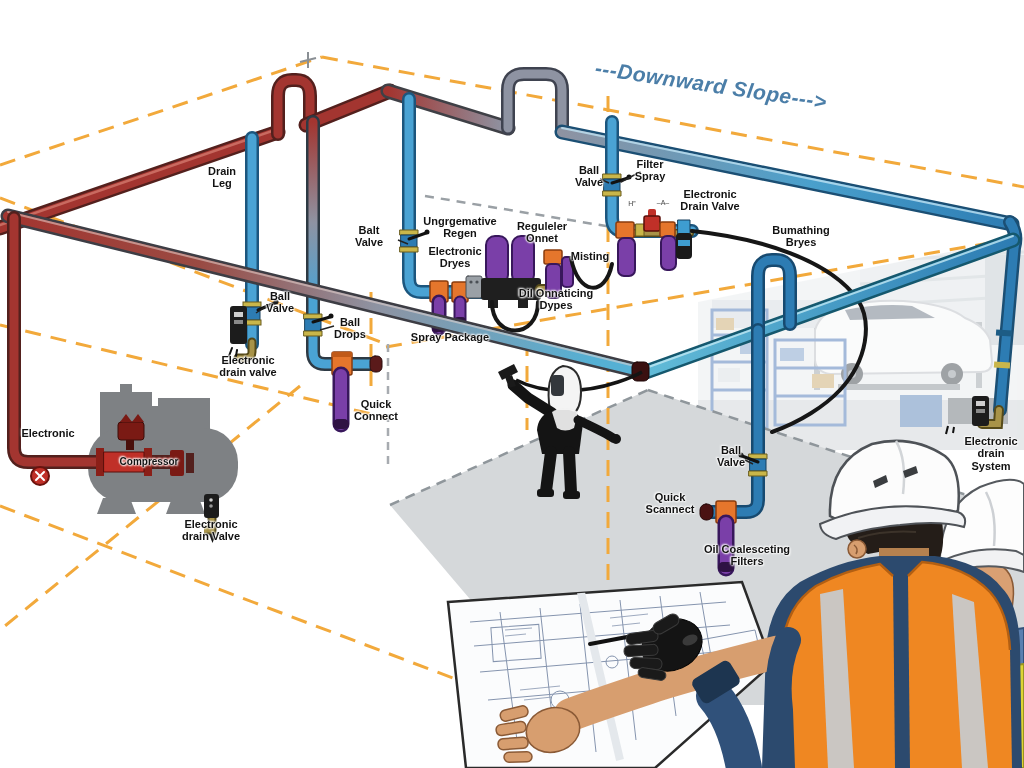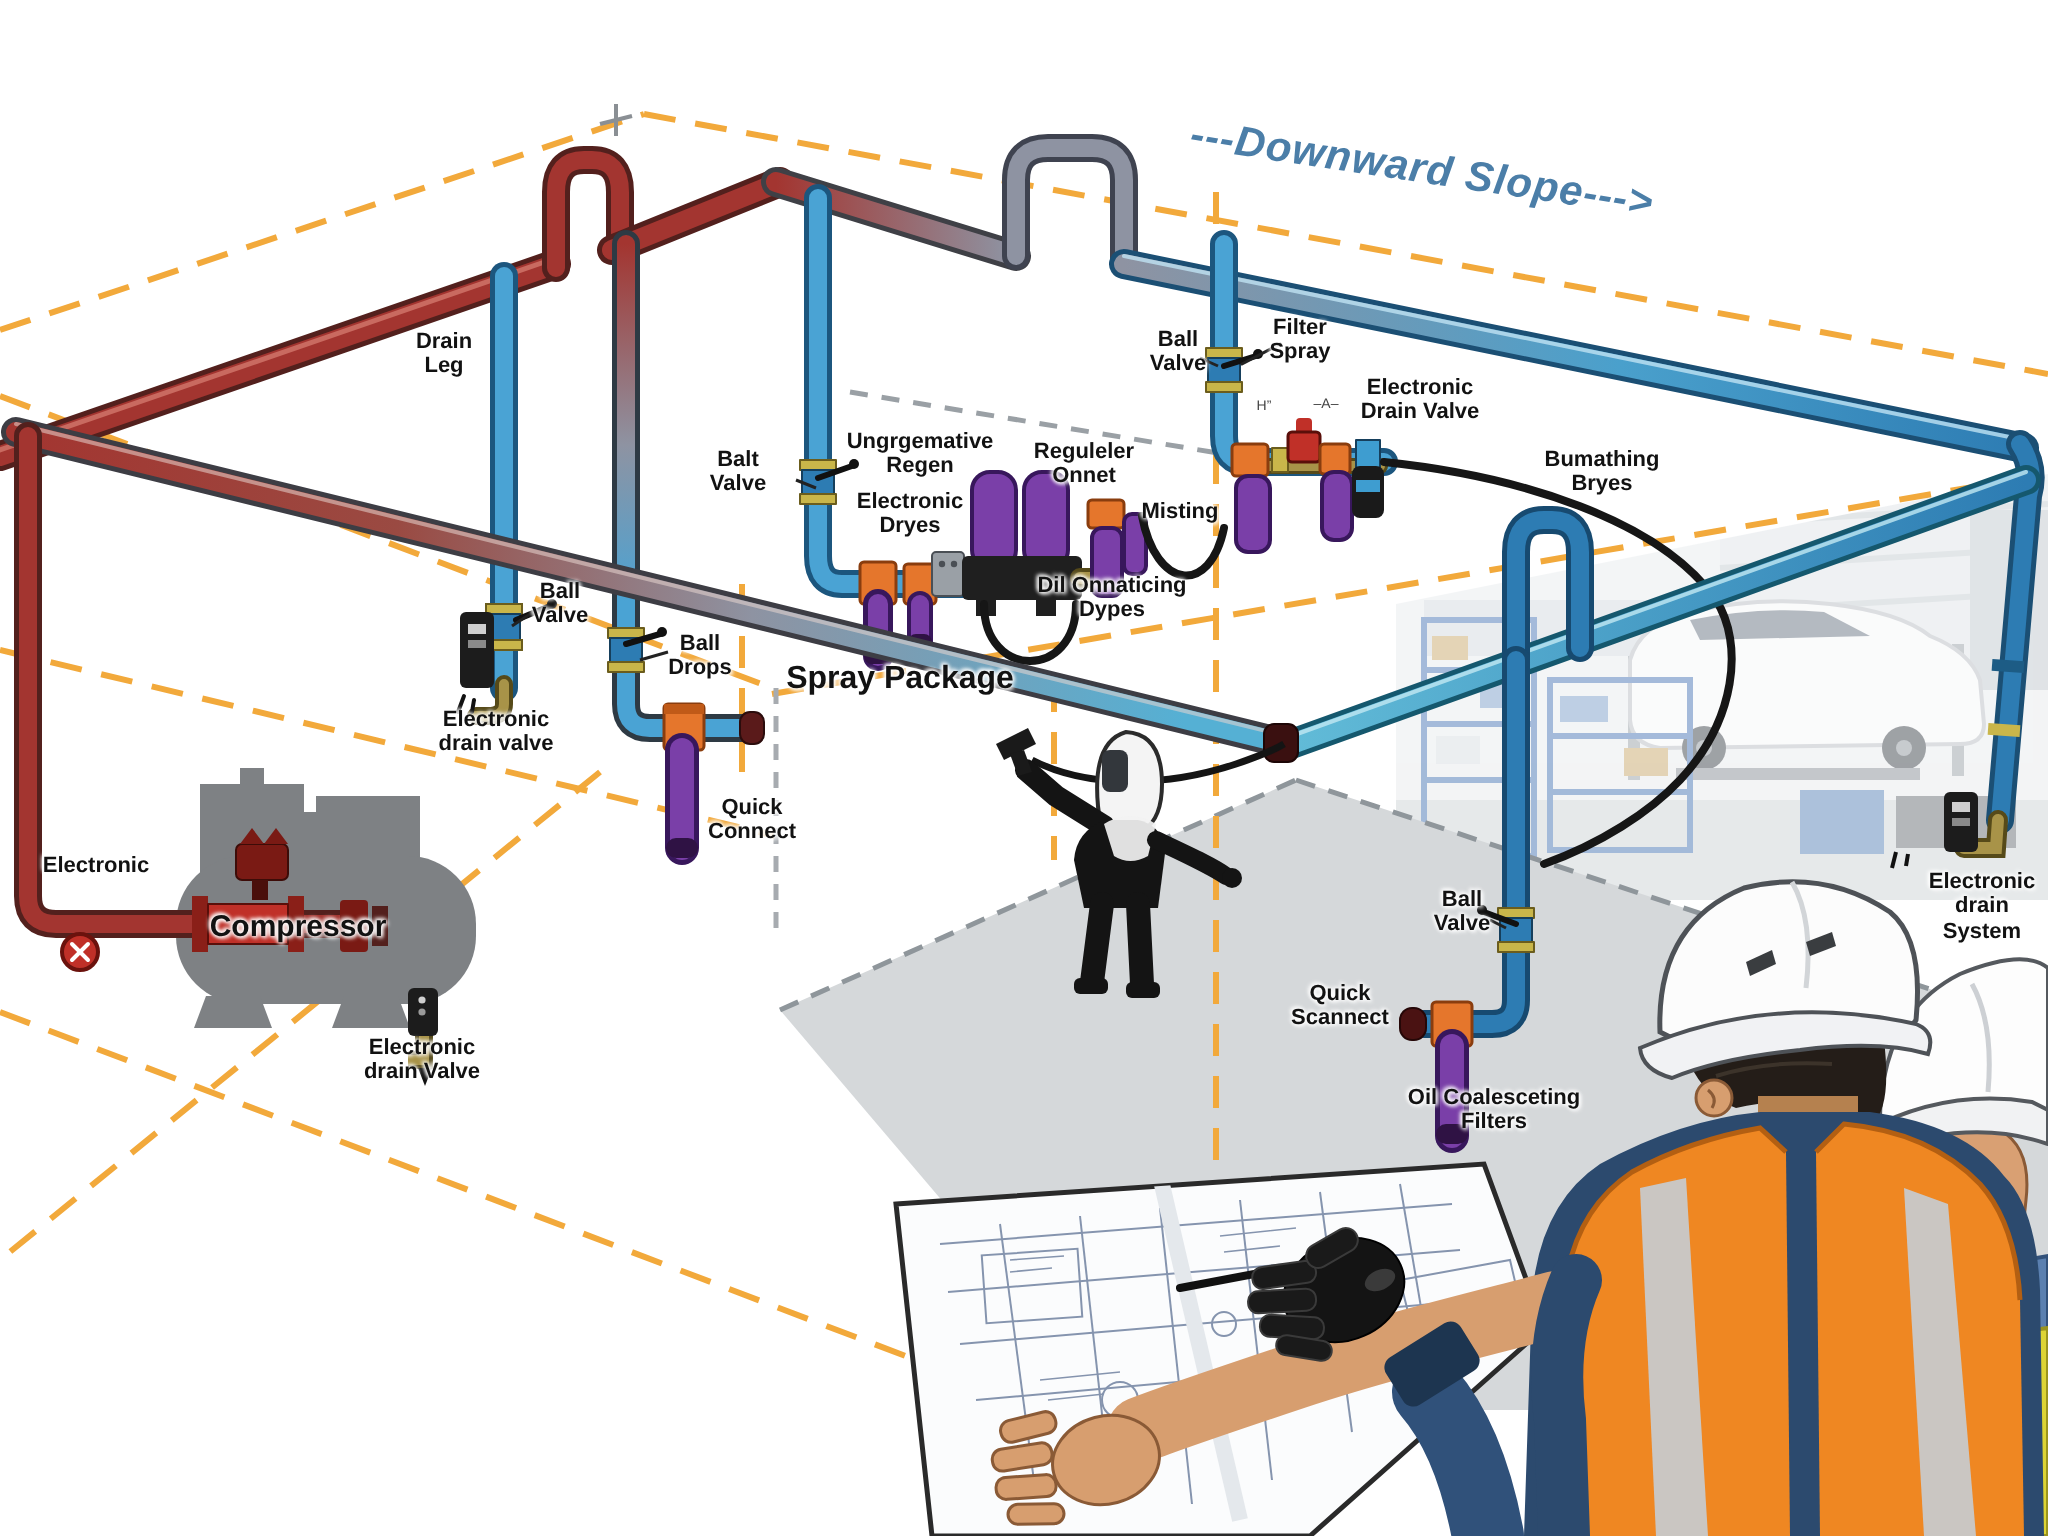--- a/index.html
+++ b/index.html
@@ -11,36 +11,36 @@
        text-shadow:0 0 2px #fff,0 0 2px #fff,1px 1px 2px #fff,-1px -1px 2px #fff;}
   #downward_slope{left:597px;top:56px;font-size:21px;font-style:italic;color:#4b7ea8;
        transform:rotate(8.5deg);transform-origin:0 0;letter-spacing:.5px;white-space:nowrap;
        text-shadow:none;}
   #drain_leg{left:222px;top:165px}
   #ball_valve_left{left:280px;top:290px}
   #electronic_drain_valve_left{left:248px;top:354px}
   #ball_drops{left:350px;top:316px}
   #quick_connect{left:376px;top:398px}
   #balt_valve{left:369px;top:224px}
-  #spray_package{left:450px;top:331px;font-size:16px}
+  #spray_package{left:450px;top:331px;font-size:11px}
   #regen_label{left:460px;top:215px}
   #rutenaative{left:455px;top:245px}
   #reguleler{left:542px;top:220px}
   #misting{left:590px;top:250px}
   #oil_cnnaticing{left:556px;top:287px}
   #ball_valve_top_right{left:589px;top:164px}
   #filter_valve{left:650px;top:158px}
   #electronic_drain_valve_top_right{left:710px;top:188px}
   #bumathing{left:801px;top:224px}
   #ball_valve_bottom_right{left:731px;top:444px}
   #quick_scannect{left:670px;top:491px}
   #oil_coalesceting{left:747px;top:543px}
   #electronic_drain_system{left:991px;top:435px}
   #regulator{left:48px;top:427px}
-  #compressor{left:149px;top:456px;font-size:15px}
+  #compressor{left:149px;top:456px;font-size:10px}
   #electronic_drain_valve_compressor{left:211px;top:518px}
   #mark_h{left:632px;top:200px;font-size:7px;font-weight:normal;color:#444;text-shadow:none}
   #mark_a{left:663px;top:199px;font-size:7px;font-weight:normal;color:#444;text-shadow:none}
 </style>
 </head>
 <body>
 
 <div class="stage">
 
 <svg width="1024" height="768" viewBox="0 0 1024 768">

